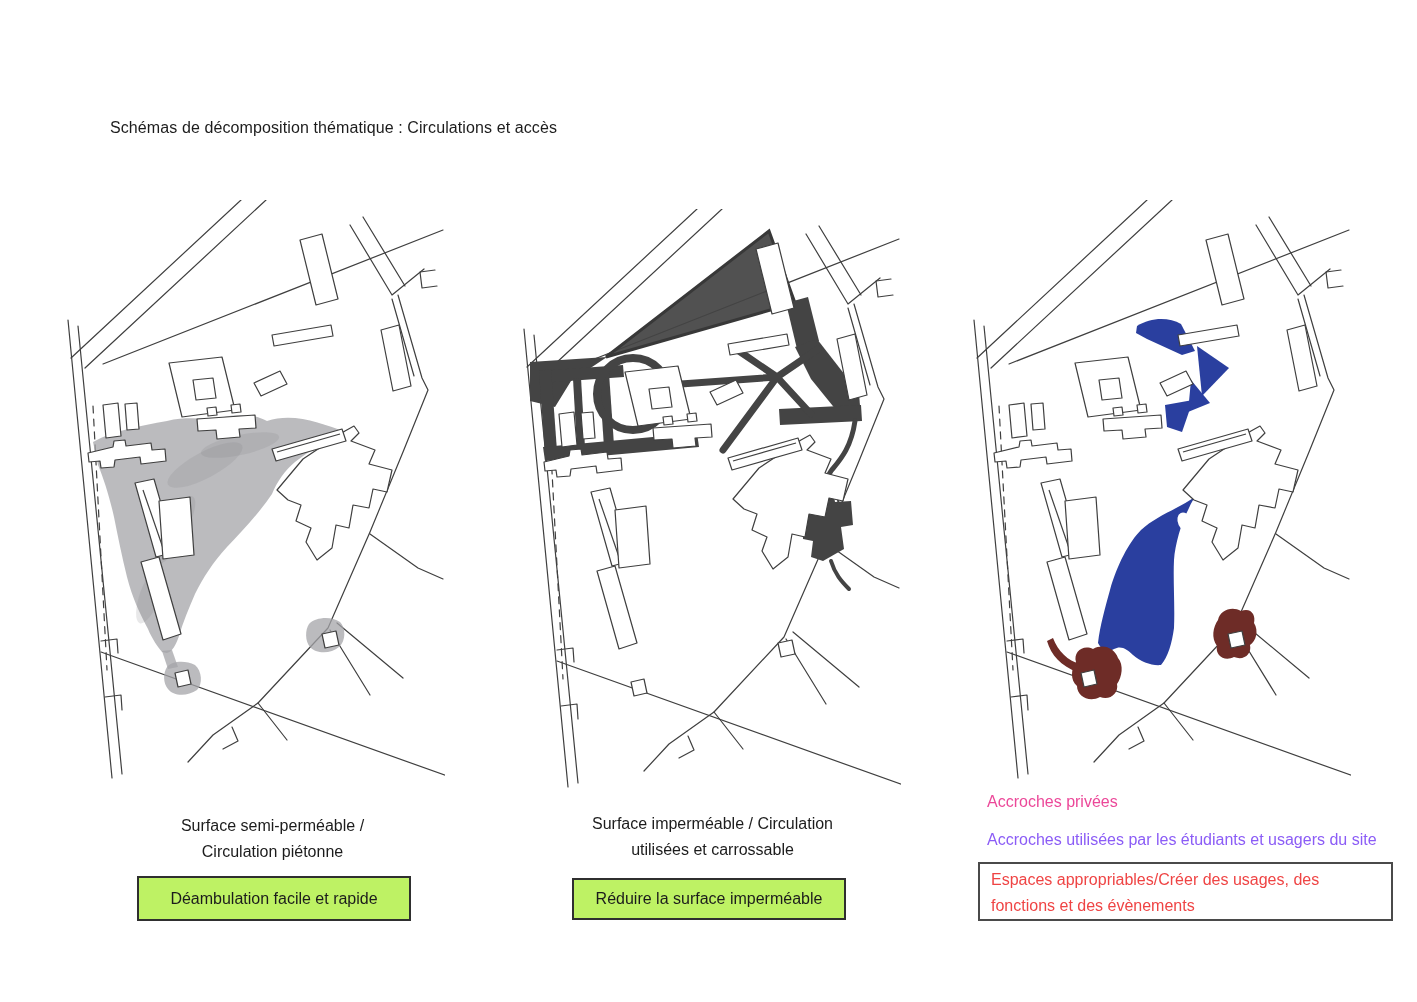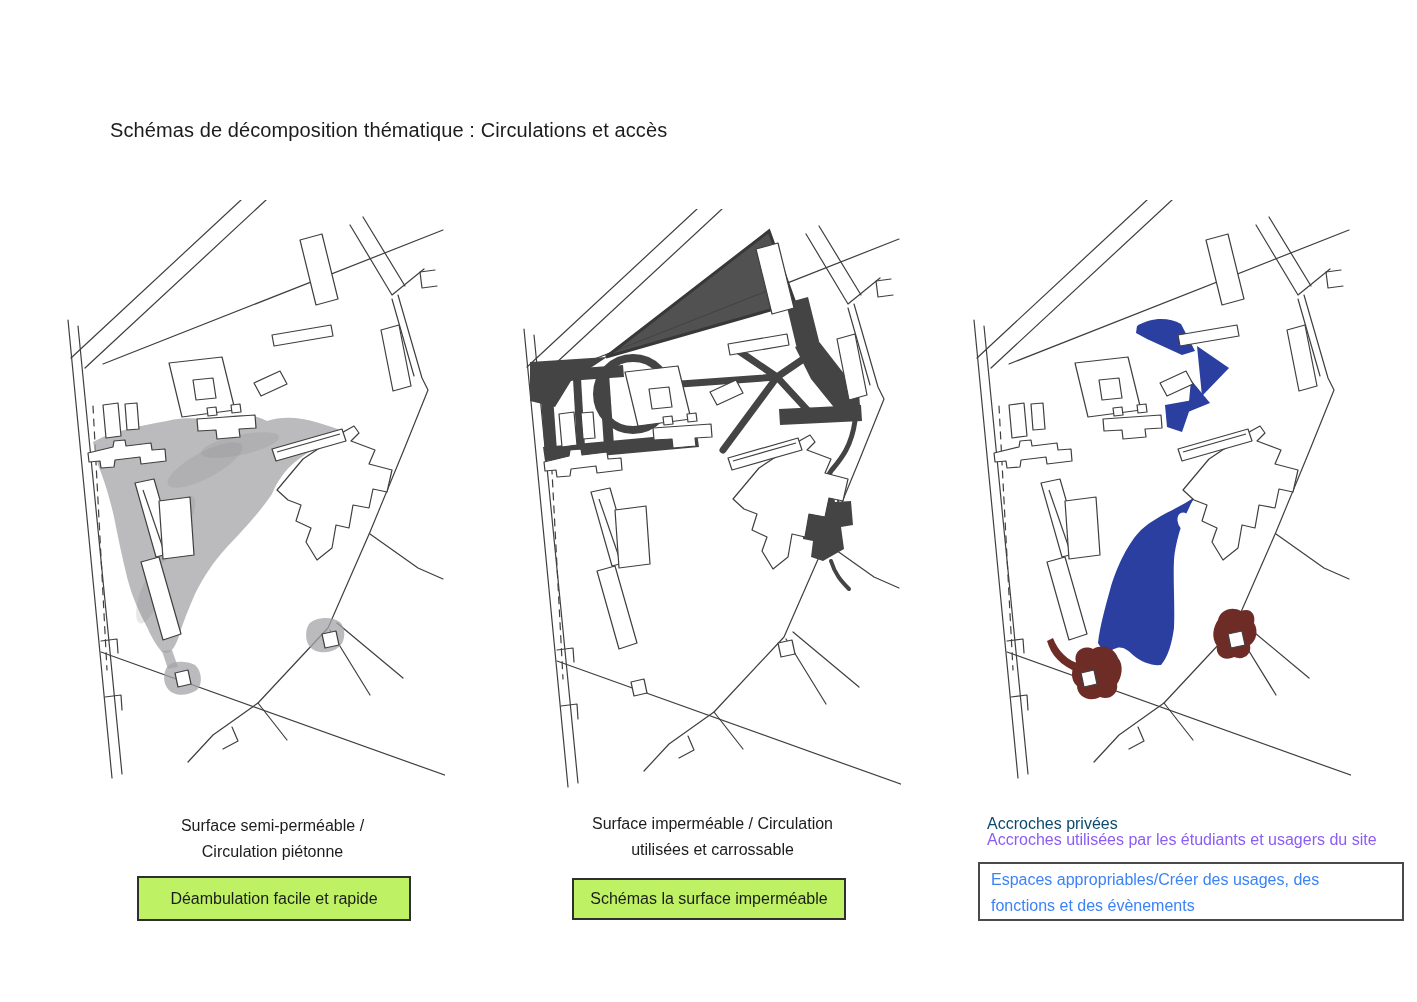--- a/index.html
+++ b/index.html
@@ -1,31 +1,31 @@
 <!DOCTYPE html>
 <html><head>
 <meta charset="utf-8">
 <style>
   html,body{margin:0;padding:0;background:#ffffff;}
   .canvas{position:relative;width:1417px;height:1002px;background:#ffffff;overflow:hidden;
           font-family:"Liberation Sans",sans-serif;color:#1c1c1c;}
-  .title{position:absolute;left:110px;top:119px;font-size:20px;letter-spacing:.1px;}
+  .title{position:absolute;left:110px;top:119px;font-size:16px;letter-spacing:.1px;}
   svg.map{position:absolute;}
   .caption{position:absolute;text-align:center;font-size:16px;line-height:26px;}
   .cap-left{left:90px;top:813px;width:365px;}
   .cap-mid{left:530px;top:811px;width:365px;}
   .label-box{position:absolute;border:2px solid #2f2f2f;display:flex;align-items:center;
              justify-content:center;font-size:16px;background:#bef264;}
   .box-left{left:137px;top:876px;width:270px;height:41px;}
   .box-mid{left:572px;top:878px;width:270px;height:38px;}
   .legend-line{position:absolute;font-size:16px;}
-  .legend-red{left:987px;top:815px;color:#0c4a6e;text-align:right;}
+  .legend-red{left:987px;top:793px;color:#ec4899;text-align:right;}
   .legend-blue{left:987px;top:831px;color:#8b5cf6;}
   .box-right{position:absolute;left:978px;top:862px;width:400px;height:52px;border:2px solid #4a4a4a;
-             color:#3b82f6;font-size:16px;line-height:26px;padding:3px 11px 0 11px;background:#fff;}
+             color:#ef4444;font-size:16px;line-height:26px;padding:3px 0 0 11px;background:#fff;}
 </style>
 </head>
 <body>
 
 <div class="canvas">
 
   <svg width="0" height="0" style="position:absolute" aria-hidden="true">
     <defs>
       <g id="roads" fill="none" stroke-width="1.2" stroke-linejoin="round" stroke-linecap="round" stroke="#3f3f3f">
         <path d="M13,120 L57,578 M23,126 L67,574"></path>
@@ -144,21 +144,21 @@
   </div>
   <div class="label-box box-left">
     <span>Déambulation facile et rapide</span>
   </div>
 
   <div class="caption cap-mid">
     <div>Surface imperméable / Circulation</div>
     <div>utilisées et carrossable</div>
   </div>
   <div class="label-box box-mid">
-    <span>Schémas la surface imperméable</span>
+    <span>Réduire la surface imperméable</span>
   </div>
 
   <div class="legend-line legend-red">Accroches privées</div>
   <div class="legend-line legend-blue">Accroches utilisées par les étudiants et usagers du site</div>
   <div class="box-right">
     <div>Espaces appropriables/Créer des usages, des</div>
     <div>fonctions et des évènements</div>
   </div>
 
 </div>

